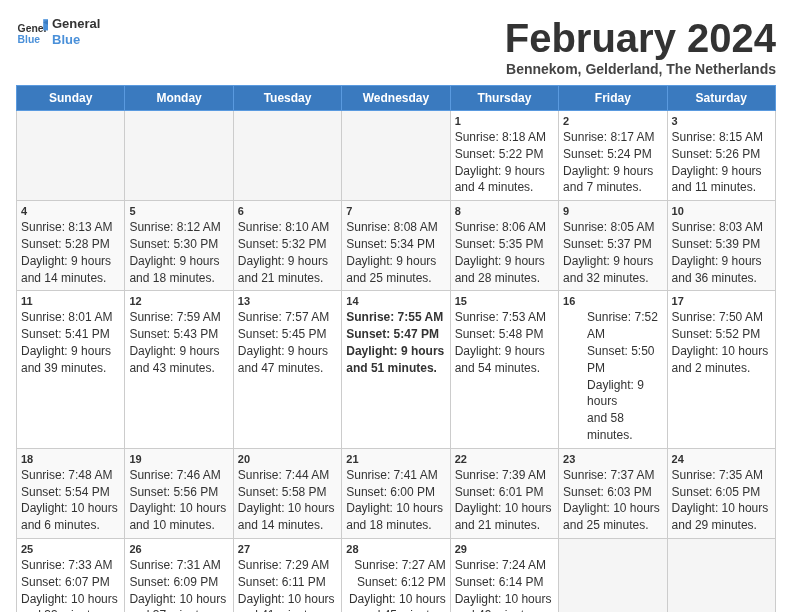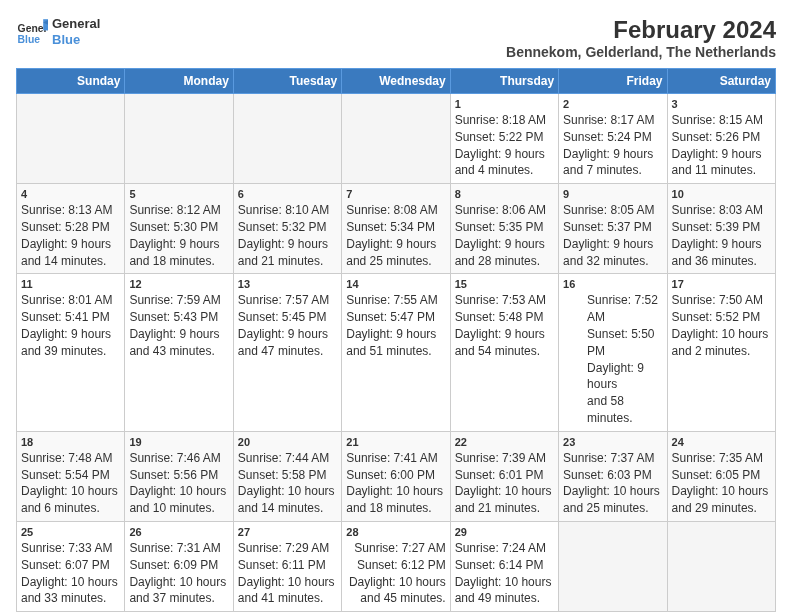--- a/index.html
+++ b/index.html
@@ -22,42 +22,42 @@
       gap: 4px;
     }
     .logo-icon {
       width: 32px;
       height: 32px;
     }
     .title-area {
       text-align: right;
     }
     .month-year {
-      font-size: 24px;
+      font-size: 40px;
       font-weight: bold;
       color: #333;
     }
     .location {
       font-size: 14px;
       color: #444;
       font-weight: bold;
       margin-left: 26px;
     }
     .calendar {
       width: 100%;
       border-collapse: collapse;
       table-layout: fixed;
     }
     .calendar th {
       background: #3a7abf;
       color: #fff;
       font-size: 12px;
       font-weight: bold;
       padding: 5px 4px;
-      text-align: right;
+      text-align: center;
       border: 1px solid #5a9adf;
     }
     .calendar td {
       border: 1px solid #ccc;
       vertical-align: top;
       padding: 4px;
       font-size: 10px;
       color: #333;
       height: 85px;
       background: #fff;
@@ -208,21 +208,21 @@
         </td>
         <td>
           <span class="day-number">13</span>
           <div class="day-info" style="white-space: pre-line;">Sunrise: 7:57 AM
 Sunset: 5:45 PM
 Daylight: 9 hours
 and 47 minutes.</div>
         </td>
         <td>
           <span class="day-number">14</span>
-          <div class="day-info" style="white-space: pre-line;">Sunrise: 7:55 AM
+          <div class="day-info" style="white-space: pre-line; font-weight: bold;">Sunrise: 7:55 AM
 Sunset: 5:47 PM
 Daylight: 9 hours
 and 51 minutes.</div>
         </td>
         <td>
           <span class="day-number">15</span>
           <div class="day-info" style="white-space: pre-line;">Sunrise: 7:53 AM
 Sunset: 5:48 PM
 Daylight: 9 hours
 and 54 minutes.</div>

